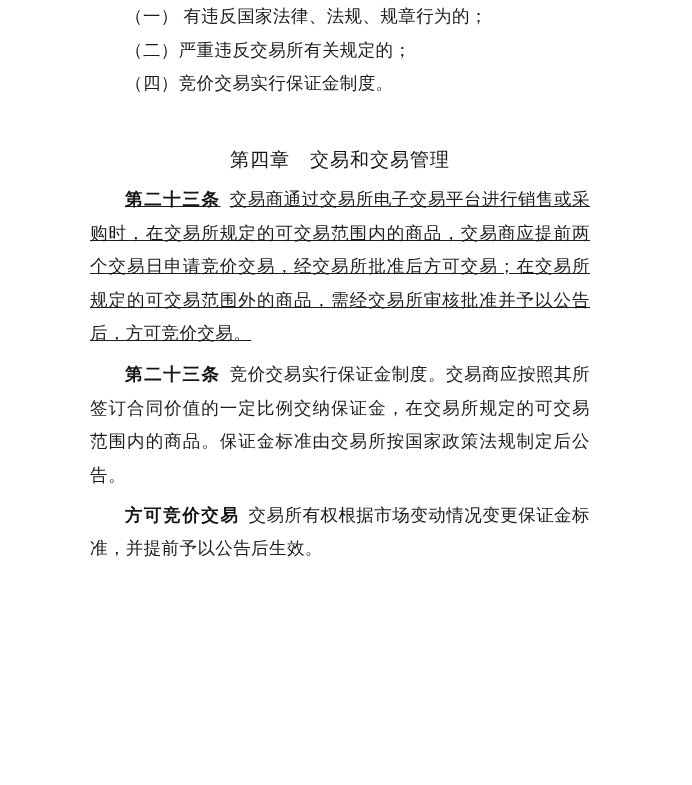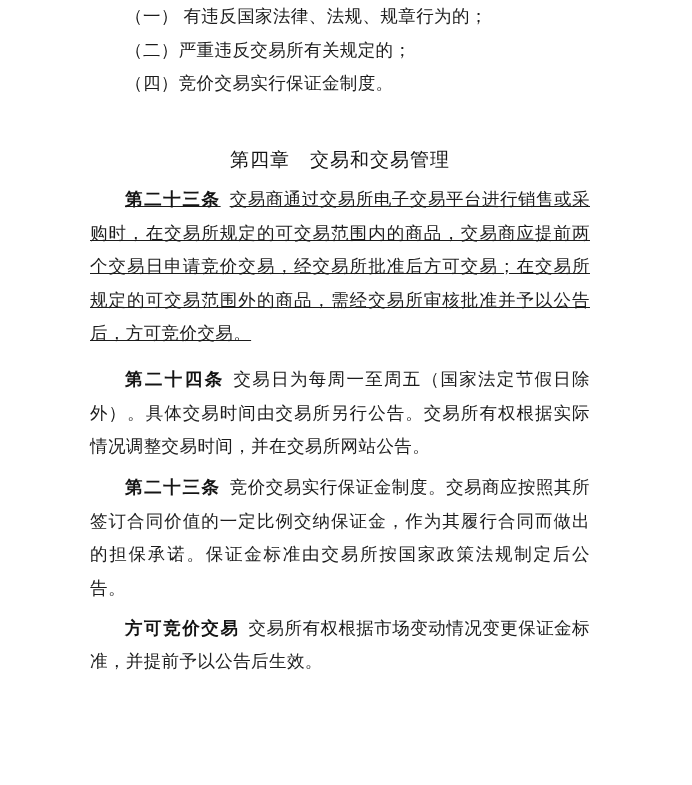--- a/index.html
+++ b/index.html
@@ -64,20 +64,19 @@
 
     <p class="li">（一） 有违反国家法律、法规、规章行为的；</p>
     <p class="li">（二）严重违反交易所有关规定的；</p>
     <p class="li">（四）竞价交易实行保证金制度。</p>
 
     <h2 class="chapter">第四章　交易和交易管理</h2>
 
 
     <p class="article a23"><span class="art-num">第二十三条</span><span>交易商通过交易所电子交易平台进行销售或采购时，在交易所规定的可交易范围内的商品，交易商应提前两个交易日申请竞价交易，经交易所批准后方可交易；在交易所规定的可交易范围外的商品，需经交易所审核批准并予以公告后，方可竞价交易。</span></p>
 
-    <p class="article a24"><span class="art-num">第二十四条</span><span>交易日为每周一至周五（国家法定节假日除外）。具体交易时间由交易所另行公告。交易所有权根据实际情况调整交易时间，并在交易所网站公告。</span></p>
 
-    <p class="article a25"><span class="art-num">第二十三条</span><span>竞价交易实行保证金制度。交易商应按照其所签订合同价值的一定比例交纳保证金，作为其履行合同而做出的担保承诺。保证金标准由交易所按国家政策法规制定后公告。</span></p>
+    <p class="article a25"><span class="art-num">第二十三条</span><span>竞价交易实行保证金制度。交易商应按照其所签订合同价值的一定比例交纳保证金，在交易所规定的可交易范围内的商品。保证金标准由交易所按国家政策法规制定后公告。</span></p>
 
     <p class="article a26"><span class="art-num">方可竞价交易</span><span>交易所有权根据市场变动情况变更保证金标准，并提前予以公告后生效。</span></p>
 
   </div>
 </div>
 
 </body></html>

